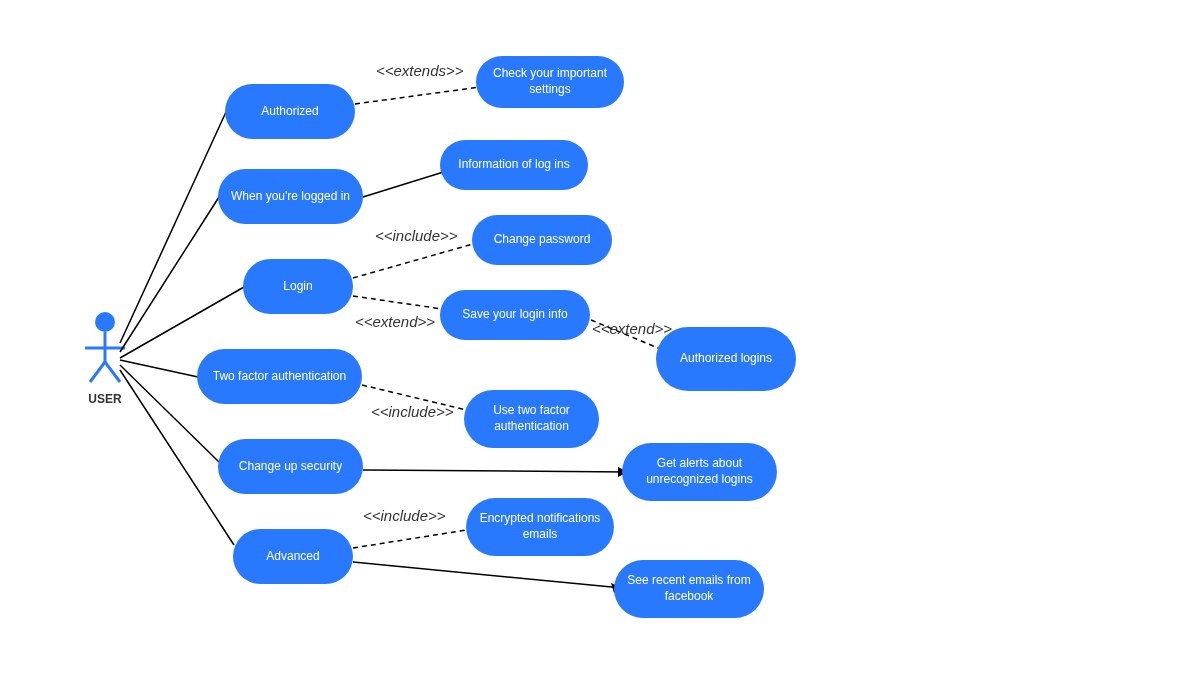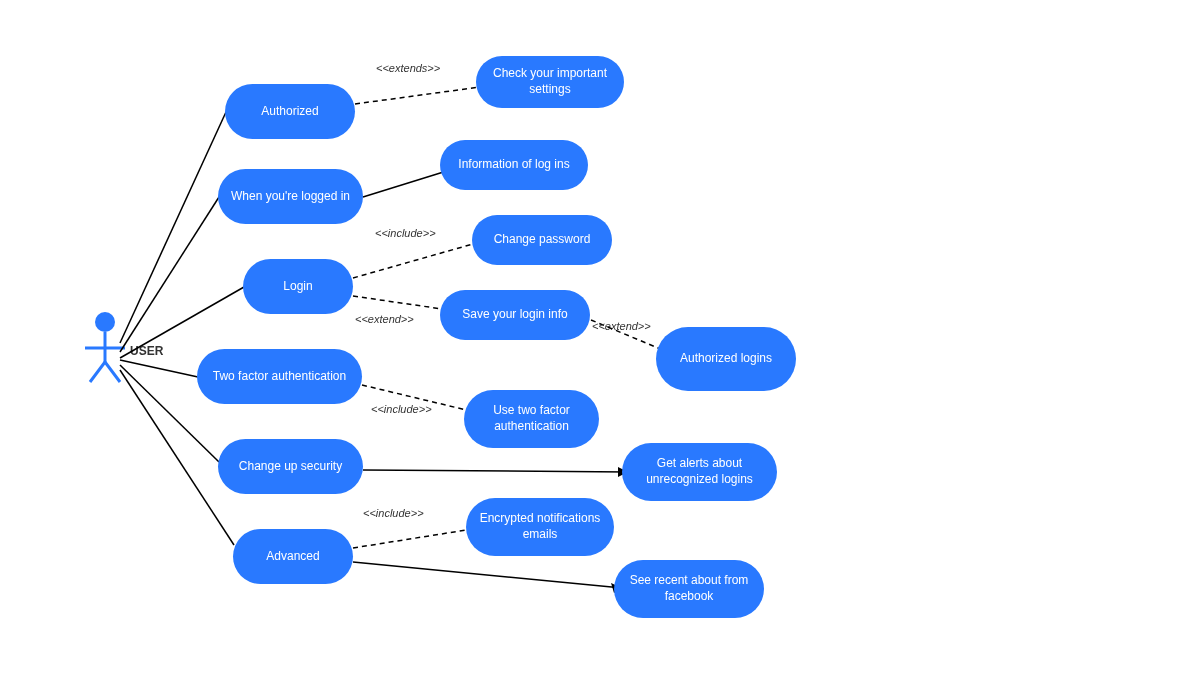--- a/index.html
+++ b/index.html
@@ -35,32 +35,32 @@
       font-size: 12px;
       line-height: 1.3;
       padding: 8px;
       cursor: default;
     }
     .node.wide {
       border-radius: 40px;
     }
     .label-text {
       position: absolute;
-      font-size: 11px;
+      font-size: 15px;
       color: #333;
       text-align: center;
       font-style: italic;
     }
   </style>
 </head>
 <body>
 
 <div id="diagram">
 
-  <div style="position:absolute; left:80px; top:310px; display:flex; flex-direction:row; align-items:center;">
+  <div style="position:absolute; left:80px; top:310px; display:flex; flex-direction:column; align-items:center;">
     <svg width="50" height="80" viewBox="0 0 50 80">
 
       <circle cx="25" cy="12" r="10" fill="#2979FF"></circle>
 
       <line x1="25" y1="22" x2="25" y2="52" stroke="#2979FF" stroke-width="3"></line>
 
       <line x1="5" y1="38" x2="45" y2="38" stroke="#2979FF" stroke-width="3"></line>
 
       <line x1="25" y1="52" x2="10" y2="72" stroke="#2979FF" stroke-width="3"></line>
 
@@ -179,16 +179,16 @@
 
   <div class="node wide" style="left:622px; top:443px; width:155px; height:58px;">
     <span>Get alerts about unrecognized logins</span>
   </div>
 
   <div class="node wide" style="left:466px; top:498px; width:148px; height:58px;">
     <span>Encrypted notifications emails</span>
   </div>
 
   <div class="node wide" style="left:614px; top:560px; width:150px; height:58px;">
-    <span>See recent about from facebook</span>
+    <span>See recent emails from facebook</span>
   </div>
 
 </div>
 
 </body></html>

